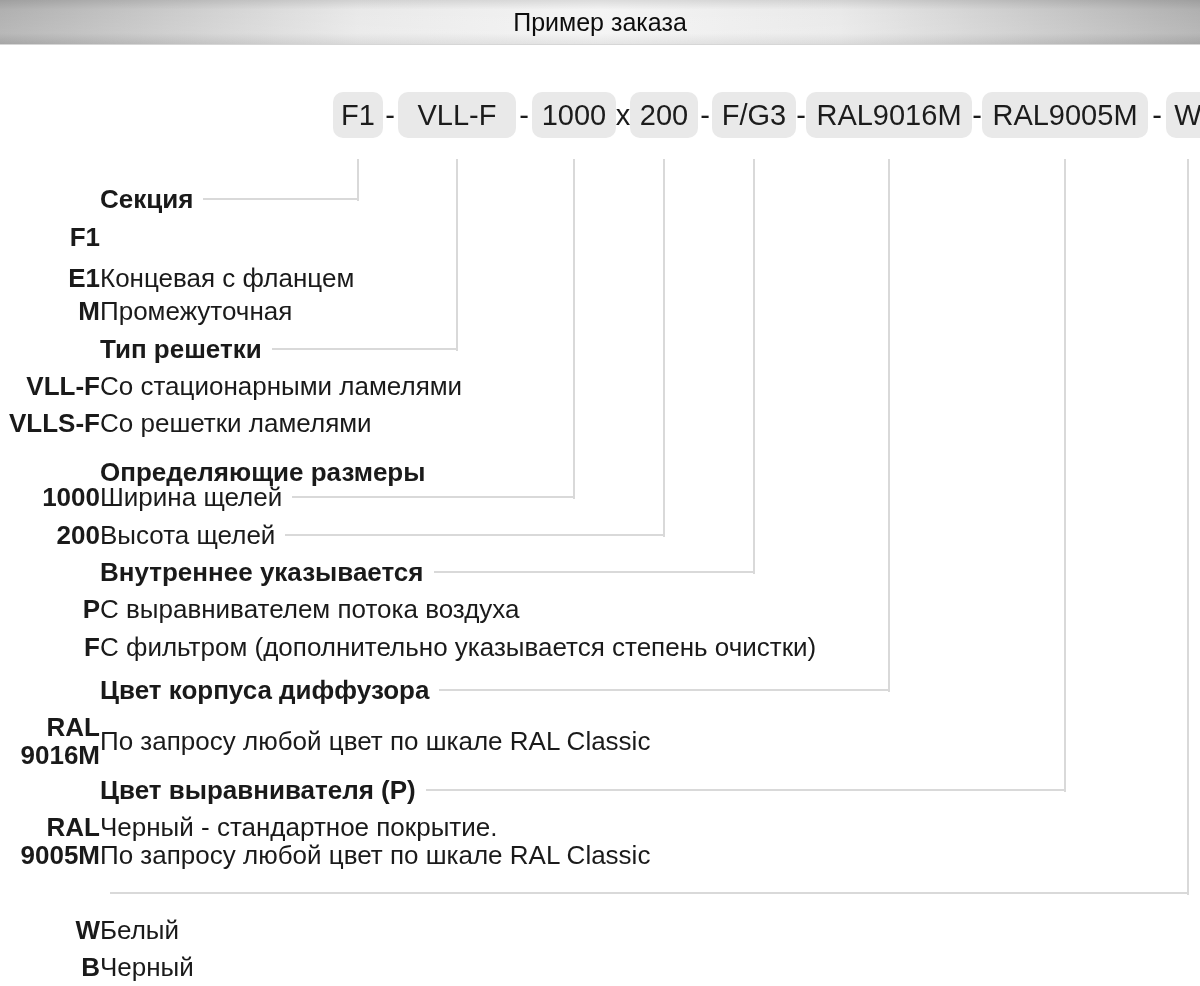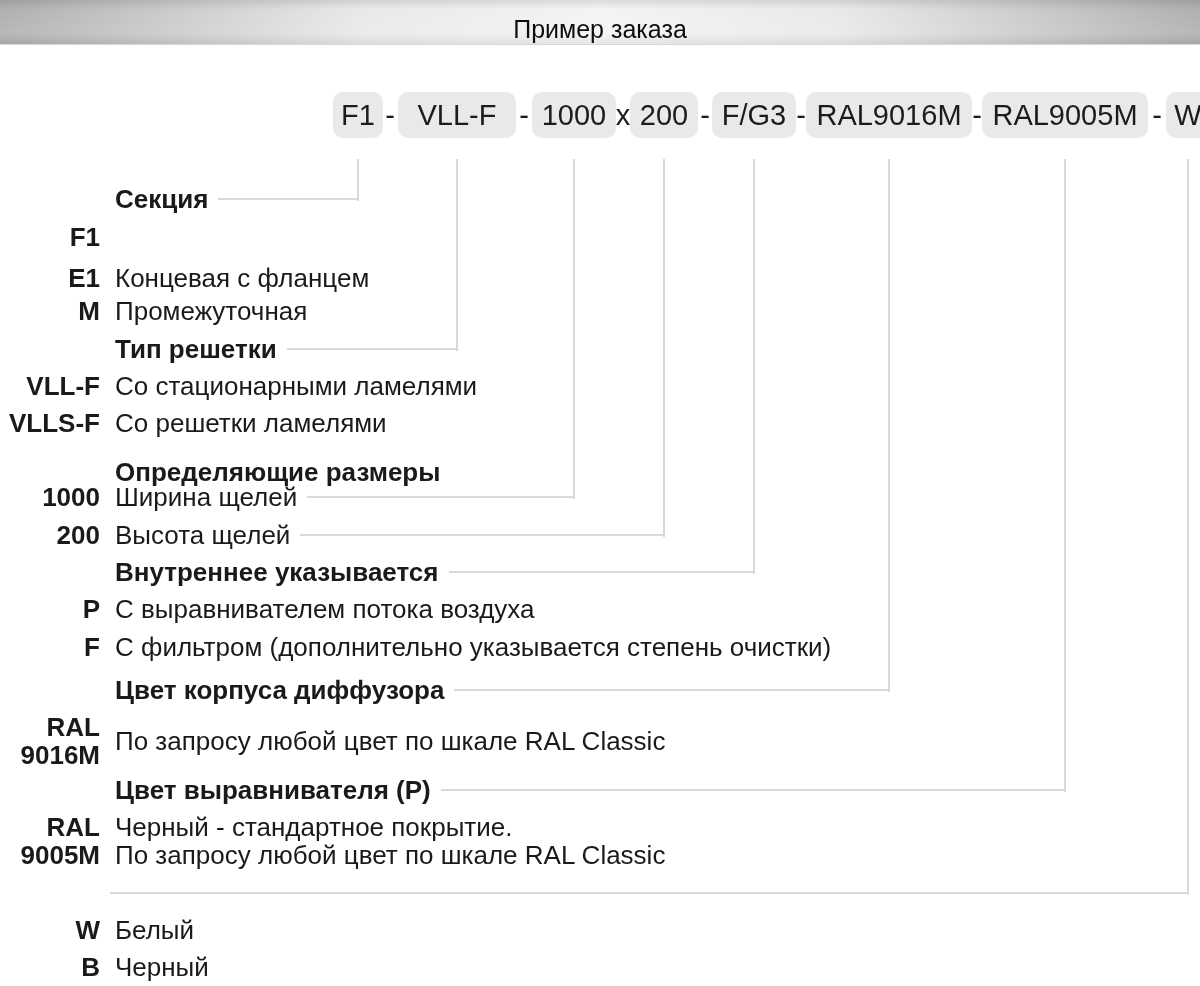--- a/index.html
+++ b/index.html
@@ -13,21 +13,21 @@
     position: relative;
     width: 1200px; height: 986px;
     overflow: hidden;
     background: #ffffff;
   }
 
   
   .title-bar {
     position: absolute; left: 0; top: 0;
     width: 1200px; height: 44px;
-    display: flex; align-items: flex-end; justify-content: center;
+    display: flex; align-items: center; justify-content: center;
     font-size: 25px; color: #0d0d0d;
     background:
       linear-gradient(180deg, rgba(0,0,0,0.10) 0%, rgba(0,0,0,0.0) 22%, rgba(255,255,255,0.10) 75%, rgba(0,0,0,0.06) 100%),
       linear-gradient(90deg, #b0b0b0 0%, #e9e9e9 30%, #f4f4f4 50%, #e9e9e9 70%, #b0b0b0 100%);
     border-bottom: 1px solid #d6d6d6;
   }
 
   
   .code-box {
     position: absolute; top: 92px; height: 46px;
@@ -55,21 +55,21 @@
   .row {
     position: absolute; left: 0; right: 0; height: 34px;
     display: flex; align-items: center;
     font-size: 26px; color: #1a1a1a;
   }
   .row-2 { height: 58px; }
   .code-col {
     flex: 0 0 100px; text-align: right;
     font-weight: 700; white-space: nowrap; line-height: 28px;
   }
-  .label-col { margin-left: 15px; white-space: nowrap; line-height: 28px; }
+  .label-col { margin-left: 0; white-space: nowrap; line-height: 28px; }
   .row.header .label-col { font-weight: 700; }
   .two-line span { display: block; }
 </style>
 </head>
 <body>
 
 <div class="page">
 
   <div class="title-bar">
     <span>Пример заказа</span>

